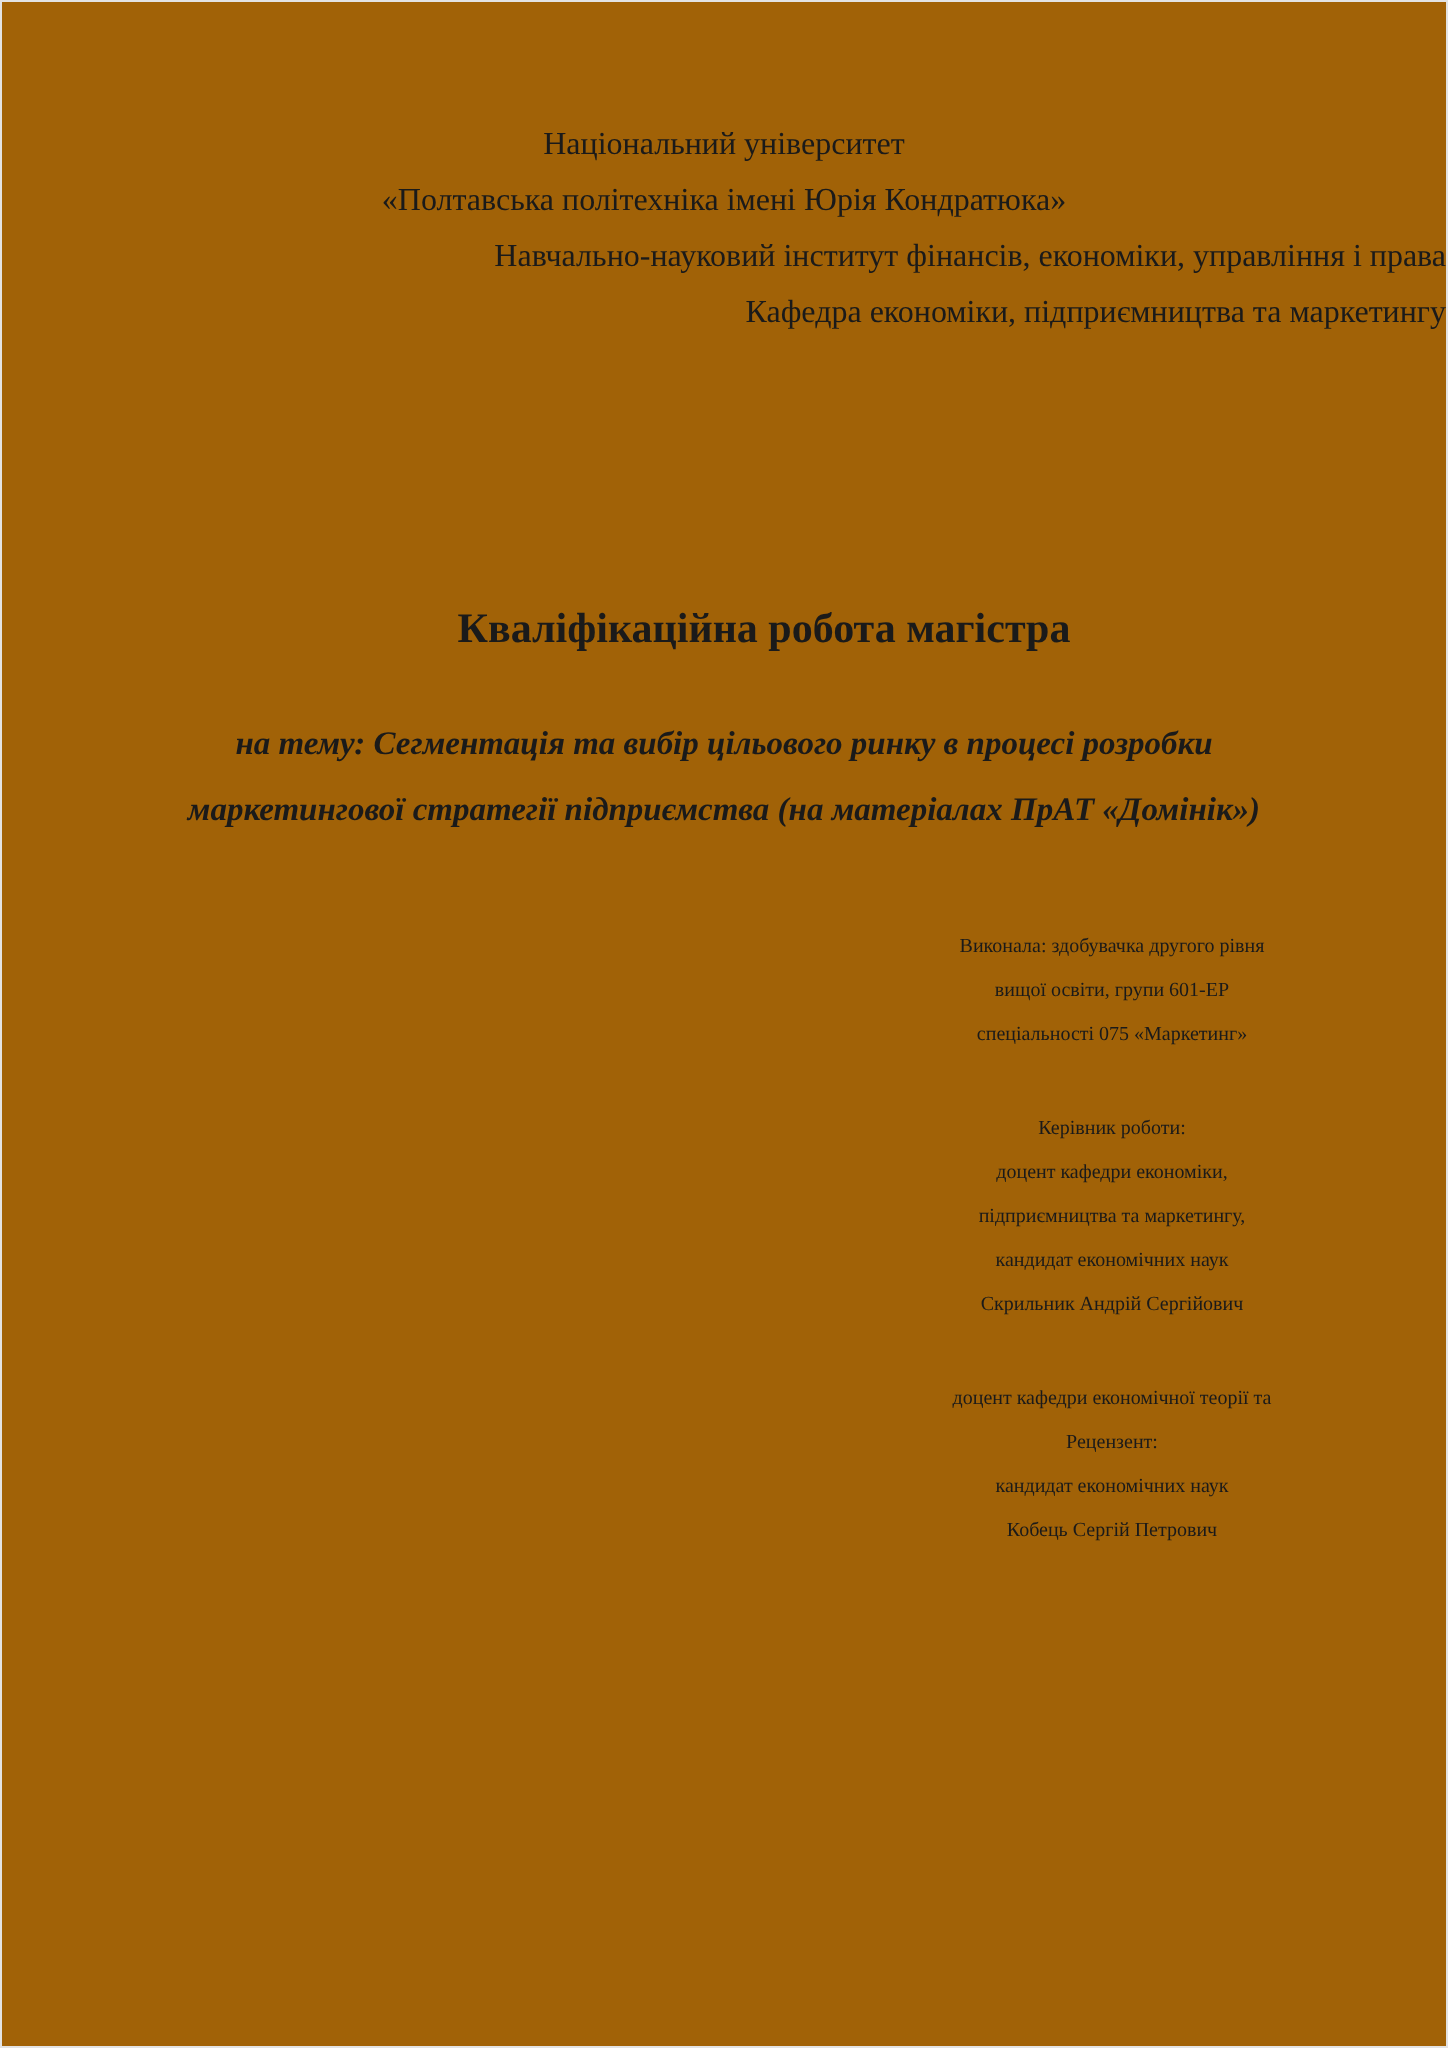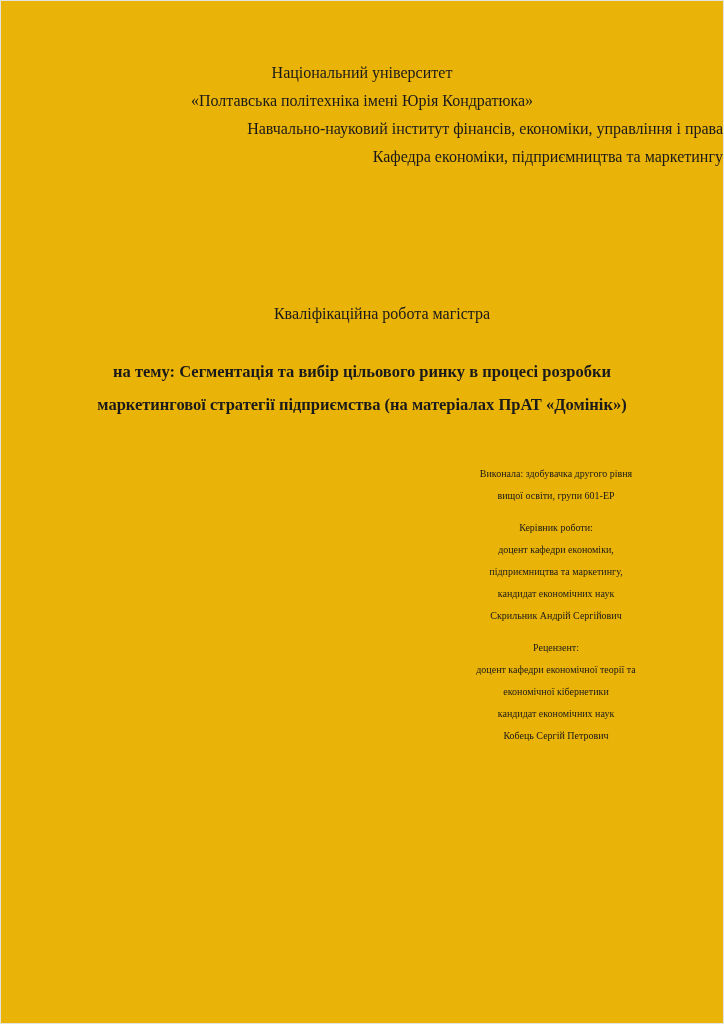--- a/index.html
+++ b/index.html
@@ -5,21 +5,21 @@
   html, body {
     margin: 0;
     padding: 0;
     background: #ffffff;
   }
   .page {
     position: relative;
     width: 724px;
     height: 1024px;
     margin: 0 auto;
-    background: #eab308;
+    background: #a16207;
     border: 1px solid #e3e3e3;
     box-sizing: border-box;
     font-family: "Liberation Serif", "DejaVu Serif", serif;
     color: #1a1a1a;
     overflow: hidden;
   }
   .page p { margin: 0; }
 
   .header-block {
     padding-top: 58px;
@@ -28,44 +28,45 @@
     line-height: 28px;
   }
   .header-gap {
     margin-top: 14px;
     text-align: right;
   }
 
   .work-title {
     margin: 128px 0 0 0;
     text-align: center;
-    font-size: 16px;
-    font-weight: normal;
+    font-size: 21px;
+    font-weight: bold;
     line-height: 30px;
     padding-left: 40px;
   }
 
   .topic {
     margin-top: 26px;
     text-align: center;
     font-size: 16.5px;
     font-weight: bold;
     line-height: 33px;
     padding: 0 40px;
+    font-style: italic;
   }
 
   .credentials {
     margin-top: 42px;
     margin-left: 388px;
     font-size: 10px;
     line-height: 22px;
     text-align: center;
   }
   .cred-group + .cred-group {
-    margin-top: 10px;
+    margin-top: 25px;
   }
 
   .footer-line {
     margin-top: 36px;
     text-align: center;
     font-size: 16px;
     line-height: 28px;
   }
 </style>
 </head>
@@ -85,34 +86,34 @@
   <div class="topic">
     <p>на тему: Сегментація та вибір цільового ринку в процесі розробки</p>
     <p>маркетингової стратегії підприємства (на матеріалах ПрАТ «Домінік»)</p>
   </div>
 
   <div class="credentials">
 
     <div class="cred-group">
       <p>Виконала: здобувачка другого рівня</p>
       <p>вищої освіти, групи 601-ЕР</p>
+      <p>спеціальності 075 «Маркетинг»</p>
     </div>
 
     <div class="cred-group">
       <p>Керівник роботи:</p>
       <p>доцент кафедри економіки,</p>
       <p>підприємництва та маркетингу,</p>
       <p>кандидат економічних наук</p>
       <p>Скрильник Андрій Сергійович</p>
     </div>
 
     <div class="cred-group">
+      <p>доцент кафедри економічної теорії та</p>
       <p>Рецензент:</p>
-      <p>доцент кафедри економічної теорії та</p>
-      <p>економічної кібернетики</p>
       <p>кандидат економічних наук</p>
       <p>Кобець Сергій Петрович</p>
     </div>
 
   </div>
 
 
 </div>
 
 </body></html>

